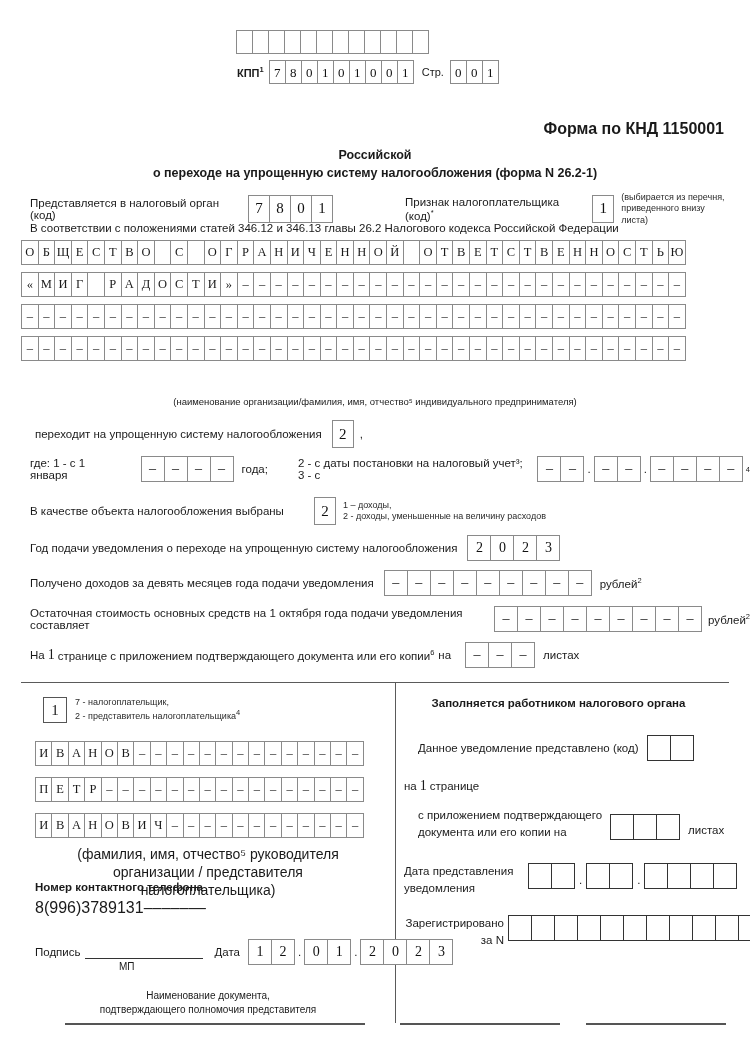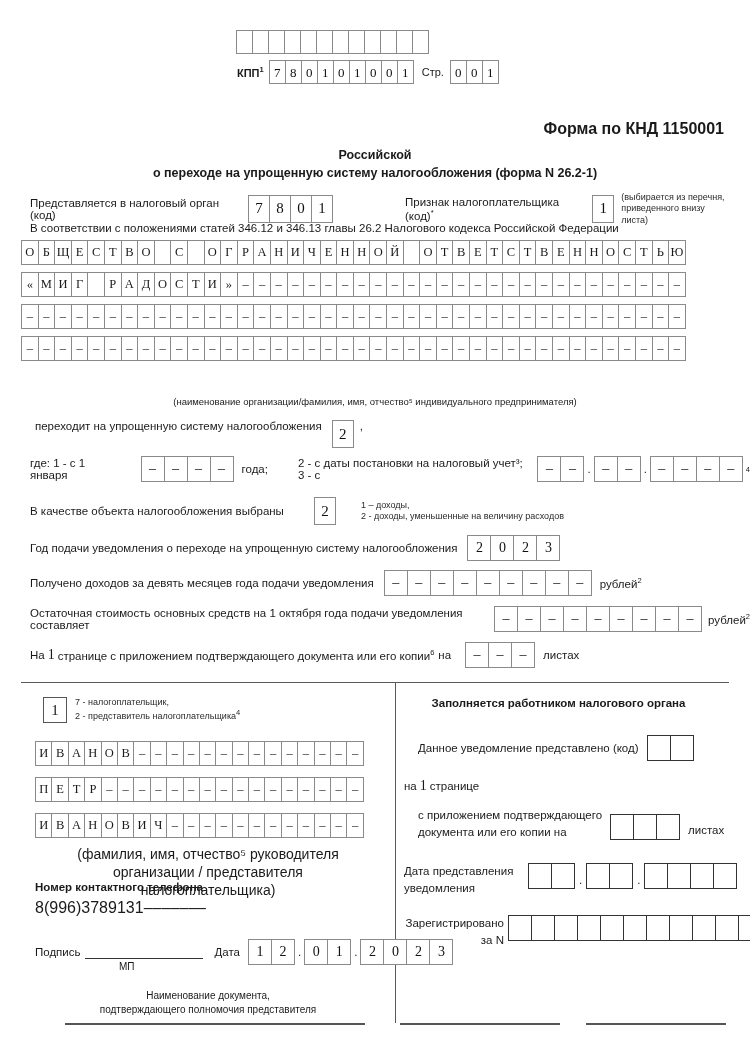--- a/index.html
+++ b/index.html
@@ -52,21 +52,21 @@
   .namegrid .cell {
     width: 17.6px; height: 25px;
     border: 1px solid #8a8a8a; margin-left: -1px;
     display: flex; align-items: center; justify-content: center;
     font-size: 12.5px; font-family: "Liberation Serif", serif;
   }
   .namegrid .cell:first-child { margin-left: 0; }
 
   .namecap { position: absolute; left: 0; right: 0; top: 396px; text-align: center; font-size: 9.5px; }
 
-  .f-transit { position: absolute; left: 35px; top: 420px; display: flex; }
+  .f-transit { position: absolute; left: 35px; top: 420px; display: flex; align-items: center; }
   .f-where   { position: absolute; left: 30px; top: 456px; display: flex; align-items: center; }
   .f-object  { position: absolute; left: 30px; top: 497px; display: flex; align-items: center; }
   .f-year    { position: absolute; left: 30px; top: 535px; display: flex; align-items: center; }
   .f-income  { position: absolute; left: 30px; top: 570px; display: flex; align-items: center; }
   .f-resid   { position: absolute; left: 30px; top: 606px; display: flex; align-items: center; }
   .f-pages   { position: absolute; left: 30px; top: 642px; display: flex; align-items: center; }
 
   .handnum { font-family: "Liberation Serif", serif; font-size: 14px; padding: 0 3px; }
 
   
@@ -390,21 +390,21 @@
         <div class="cell">–</div>
       </div>
     <span class="sup" style="margin-left:3px">4</span>
   </div>
 
   <div class="f-object">
     <span class="lbl">В качестве объекта налогообложения выбраны</span>
     <div class="cells big" style="margin-left:30px">
       <div class="cell">2</div>
     </div>
-    <span class="lbl-sm" style="margin-left:25px">
+    <span class="lbl-sm" style="margin-left:7px">
       <span>1 – доходы,</span><br>
       <span>2 - доходы, уменьшенные на величину расходов</span>
     </span>
   </div>
 
   <div class="f-year">
     <span class="lbl">Год подачи уведомления о переходе на упрощенную систему налогообложения</span>
     <div class="cells wide" style="margin-left:10px">
         <div class="cell">2</div>
         <div class="cell">0</div>

